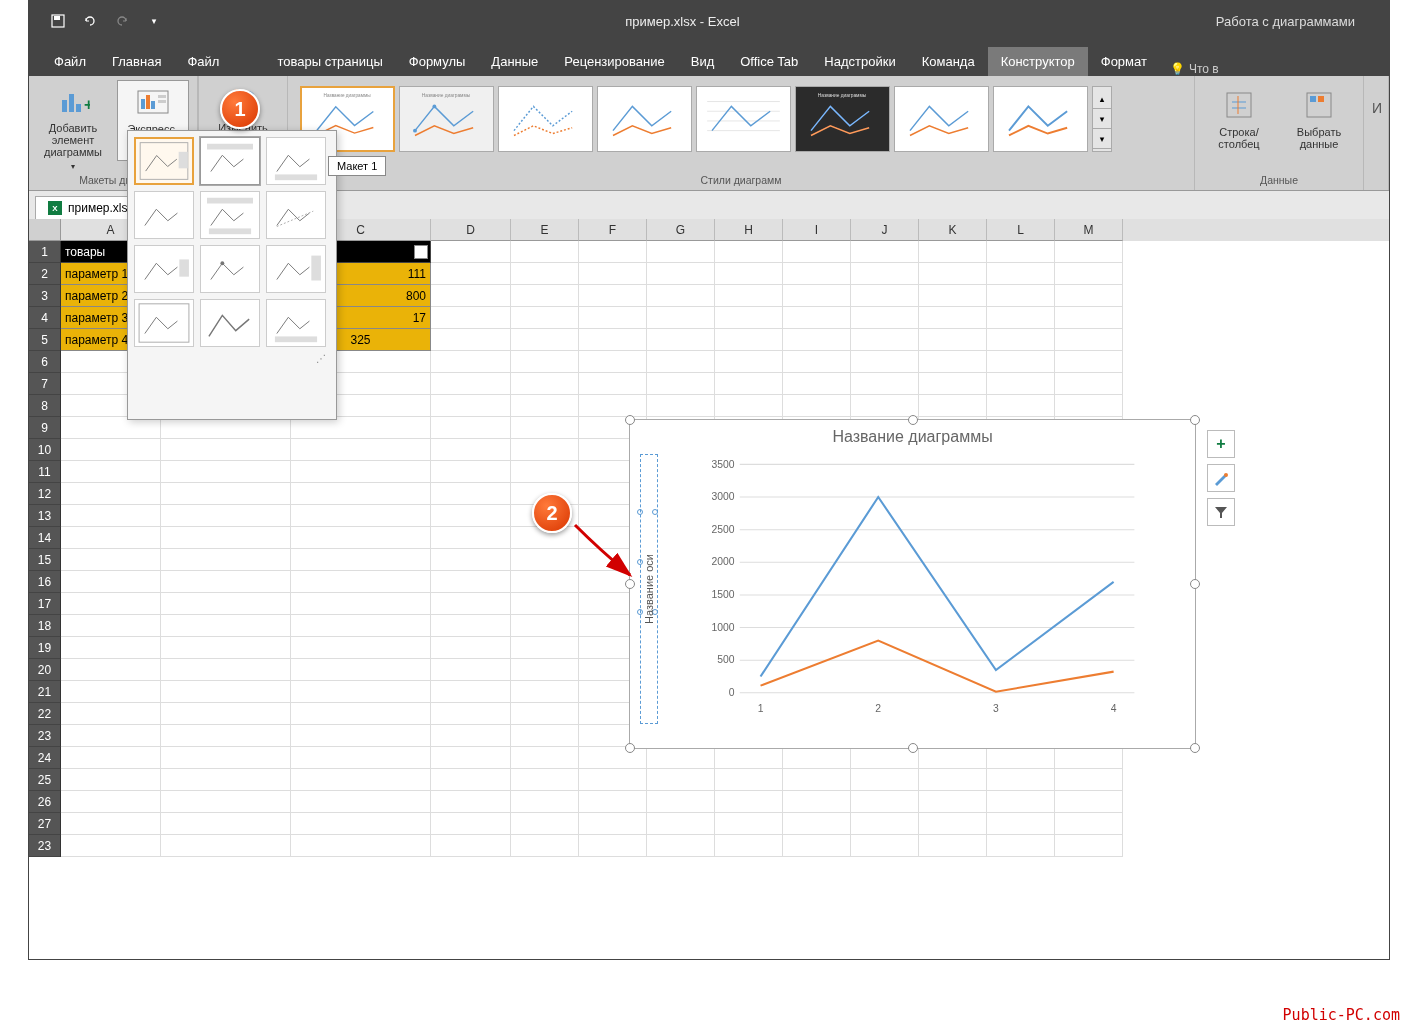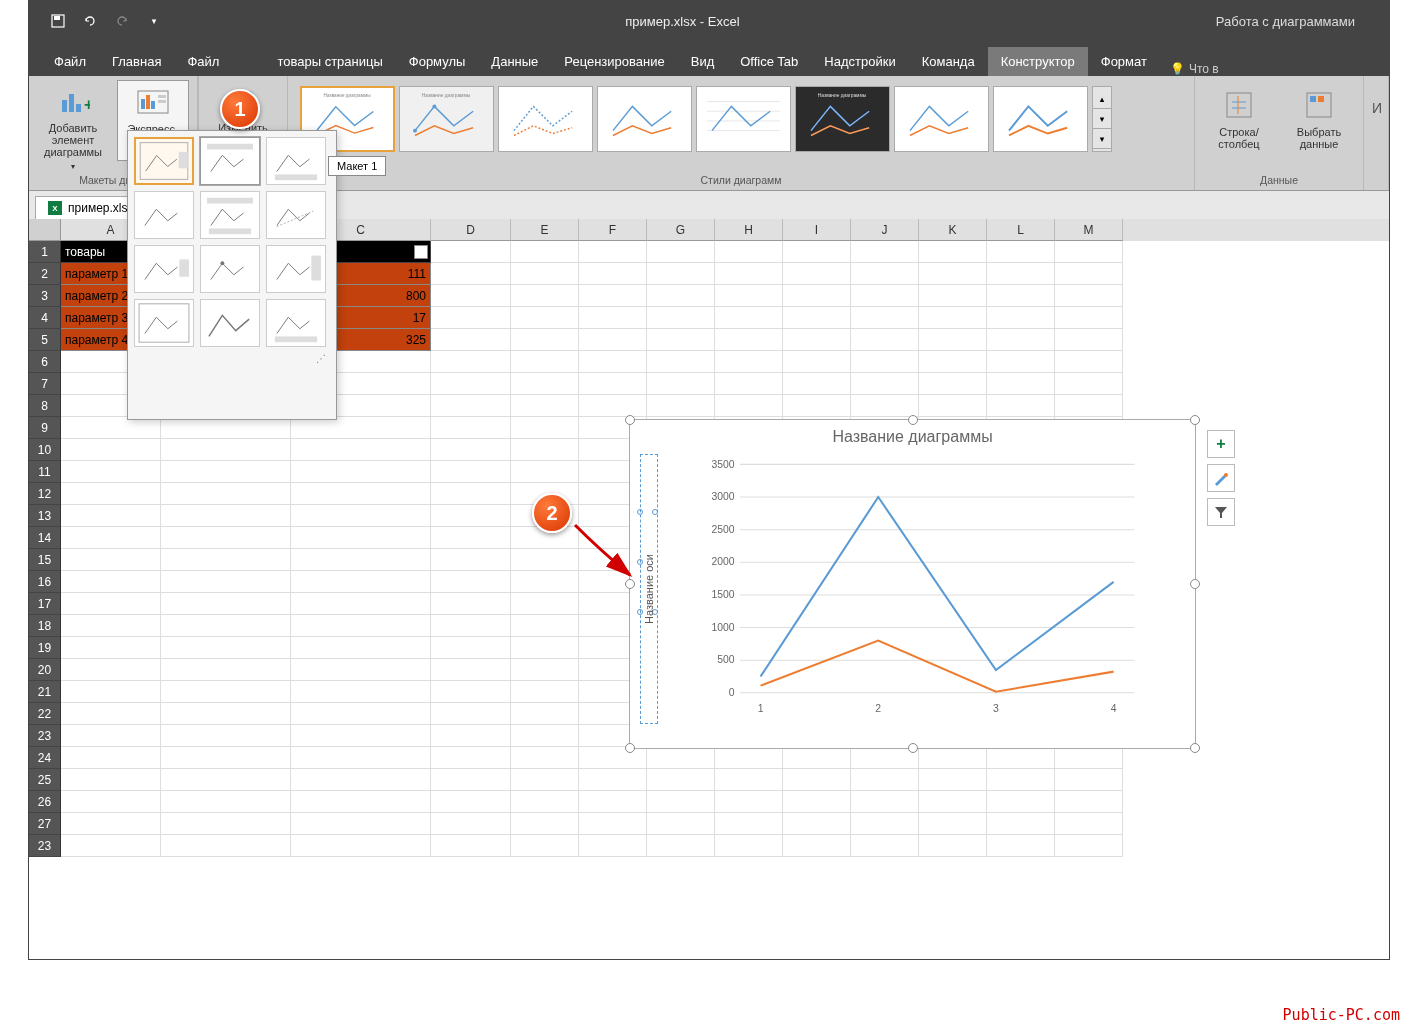--- a/index.html
+++ b/index.html
@@ -34,21 +34,21 @@
 .xl-icon{width:14px;height:14px;background:#107c41;color:#fff;font-size:8px;display:flex;align-items:center;justify-content:center;font-weight:bold}
 .grid-area{position:relative;background:#fff;height:700px}
 .col-headers{display:flex;height:22px;background:#e0e0e0}
 .row-col-corner{width:32px;border-right:1px solid #999;border-bottom:1px solid #999;background:#d0d0d0}
 .col-h{border-right:1px solid #bbb;border-bottom:1px solid #999;text-align:center;font-size:12px;color:#333;line-height:22px}
 .rows{display:flex;flex-direction:column}
 .row{display:flex;height:22px}
 .row-h{width:32px;background:#555;color:#fff;border-right:1px solid #333;border-bottom:1px solid #444;text-align:center;font-size:12px;line-height:22px}
 .cell{border-right:1px solid #ddd;border-bottom:1px solid #ddd;font-size:12px;padding:2px 4px;line-height:18px}
 .cell.header{background:#000;color:#fff;border-color:#444;font-weight:normal}
-.cell.data{background:#c2410c}
+.cell.data{background:#eab308}
 .cell.num{text-align:right}
 .layout-dropdown{position:absolute;left:127px;top:130px;width:210px;height:290px;background:#f5f5f5;border:1px solid #999;box-shadow:2px 2px 8px rgba(0,0,0,0.2);z-index:500;padding:6px}
 .layout-row{display:flex;gap:6px;margin-bottom:6px}
 .layout-item{width:60px;height:48px;background:#fff;border:1px solid #ccc;cursor:pointer;position:relative}
 .layout-item.selected{border:2px solid #e8a23d;background:#fff8ee}
 .layout-item.highlight{border:1px solid #999;box-shadow:0 0 0 1px #aaa}
 .tooltip{position:absolute;left:200px;top:25px;background:#fff;border:1px solid #888;padding:3px 8px;font-size:11px;white-space:nowrap;z-index:600}
 .callout{position:absolute;width:40px;height:40px;border-radius:50%;background:radial-gradient(circle at 35% 30%,#ff7a3a,#d93500);border:2px solid #fff;box-shadow:0 2px 5px rgba(0,0,0,0.4);display:flex;align-items:center;justify-content:center;color:#fff;font-weight:bold;font-size:20px;z-index:700}
 .chart-container{position:absolute;left:600px;top:200px;width:567px;height:330px;background:#fff;border:1px solid #aaa;z-index:100}
 .chart-handle{position:absolute;width:10px;height:10px;background:#fff;border:1px solid #888;border-radius:50%}
@@ -344,21 +344,21 @@
           <div class="cell" style="width: 68px;"></div>
           <div class="cell" style="width: 68px;"></div>
           <div class="cell" style="width: 68px;"></div>
           <div class="cell" style="width: 68px;"></div>
           <div class="cell" style="width: 68px;"></div>
         </div>
         <div class="row">
           <div class="row-h">5</div>
           <div class="cell data" style="width: 100px; border-color: rgb(136, 136, 136);">параметр 4</div>
           <div class="cell data" style="width: 130px; border-color: rgb(136, 136, 136);"></div>
-          <div class="cell data num" style="width: 140px; border-color: rgb(136, 136, 136);">325</div>
+          <div class="cell data num" style="width: 140px; border-color: rgb(136, 136, 136); text-align: center;">325</div>
           <div class="cell" style="width: 80px;"></div>
           <div class="cell" style="width: 68px;"></div>
           <div class="cell" style="width: 68px;"></div>
           <div class="cell" style="width: 68px;"></div>
           <div class="cell" style="width: 68px;"></div>
           <div class="cell" style="width: 68px;"></div>
           <div class="cell" style="width: 68px;"></div>
           <div class="cell" style="width: 68px;"></div>
           <div class="cell" style="width: 68px;"></div>
           <div class="cell" style="width: 68px;"></div>

